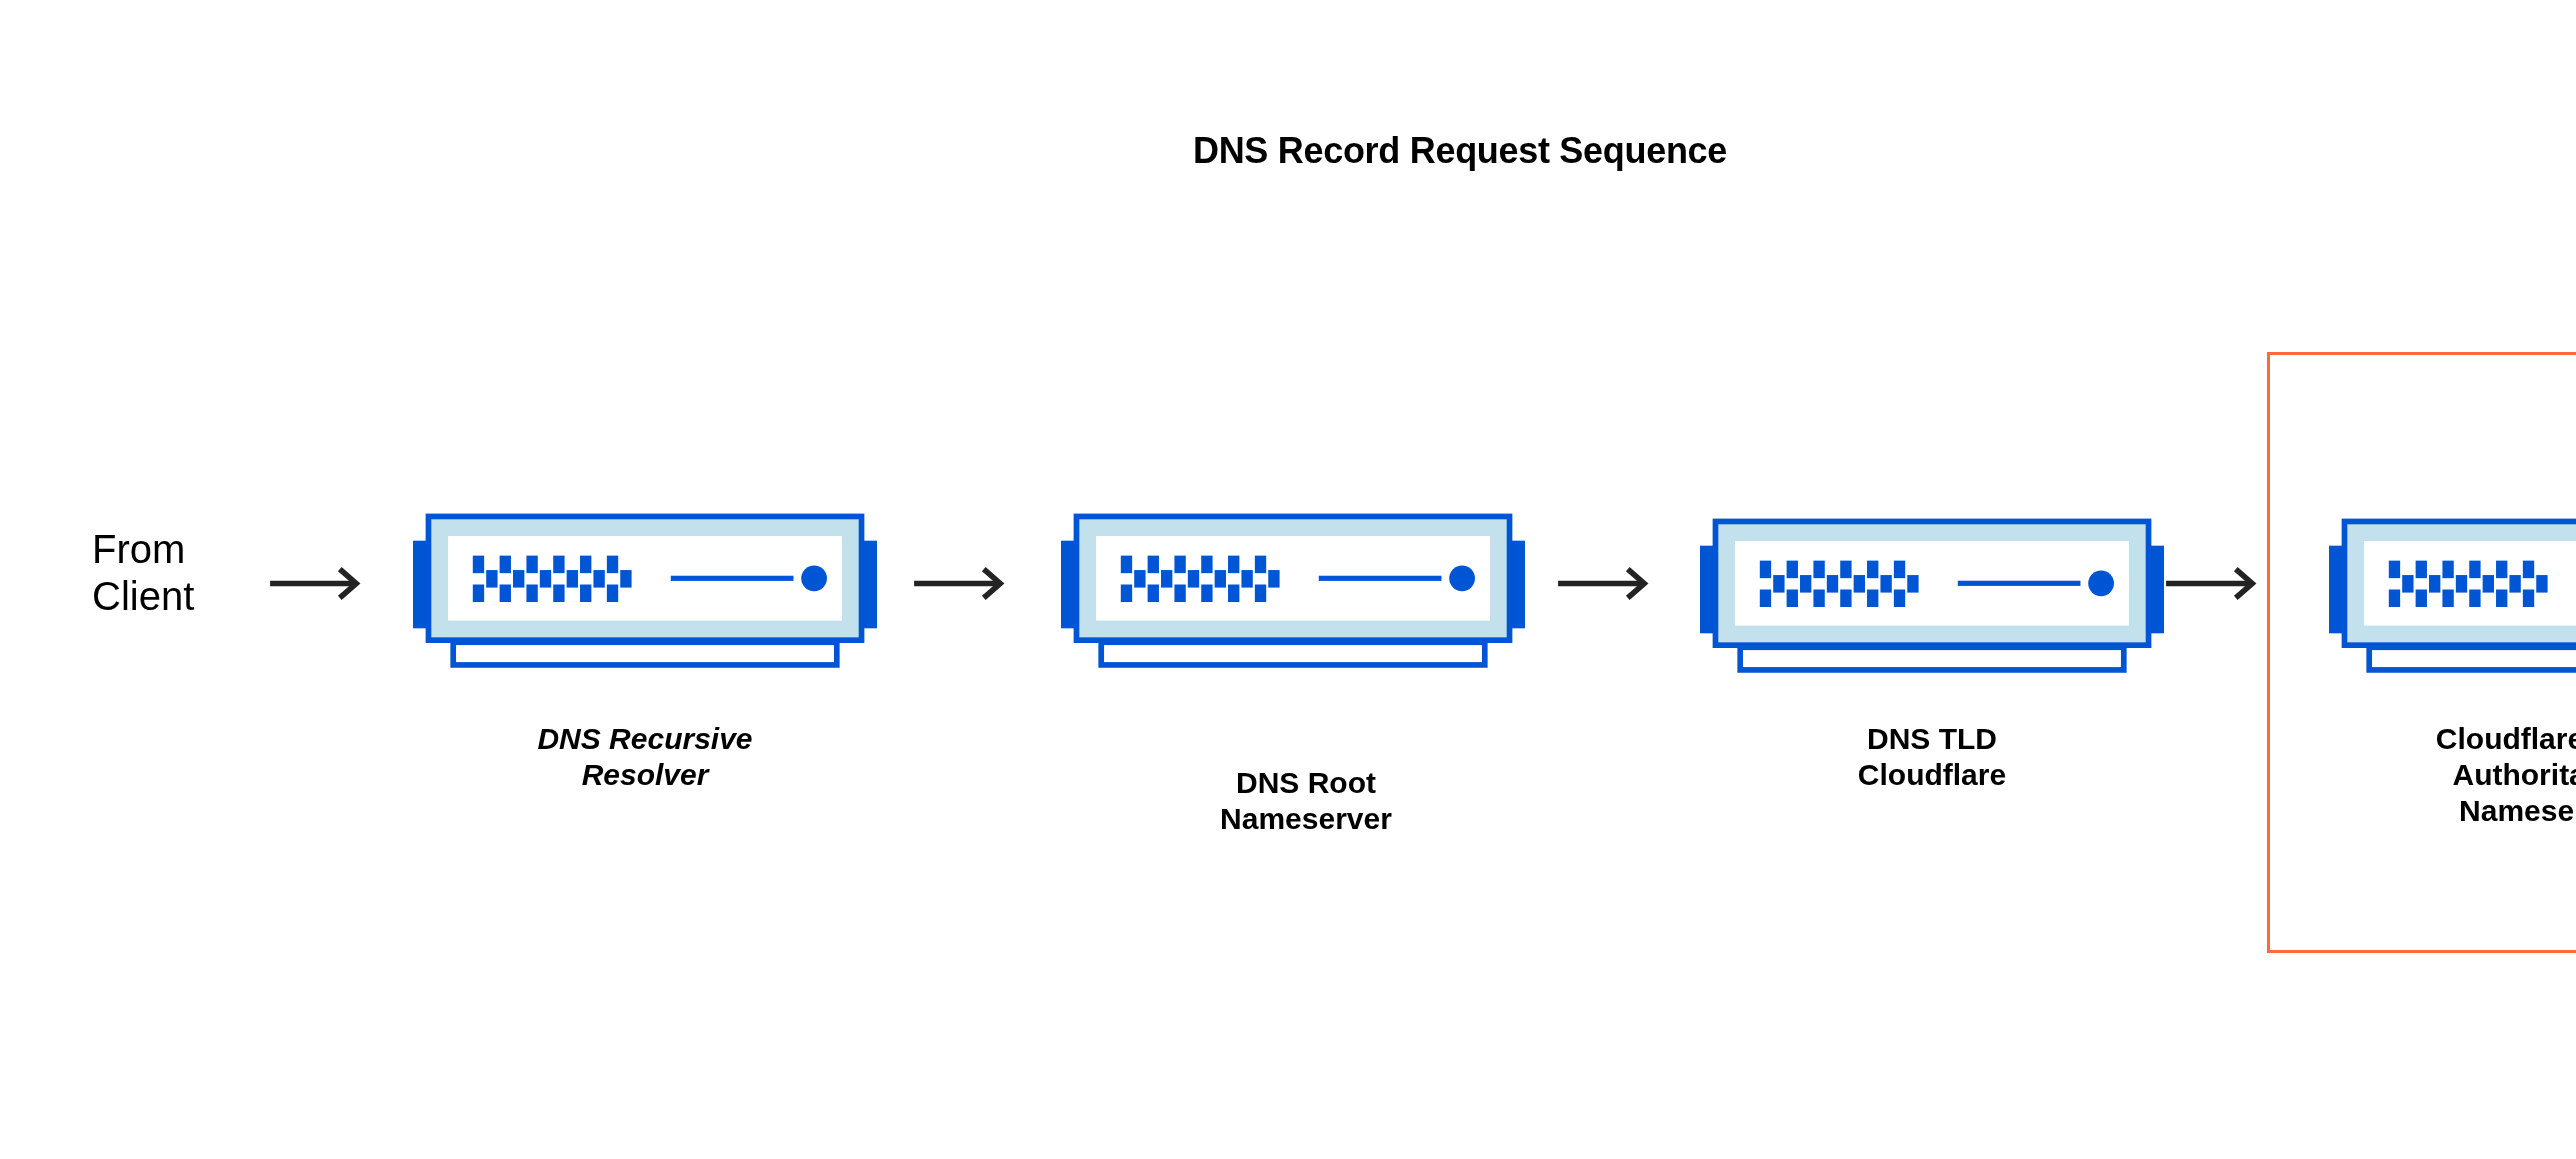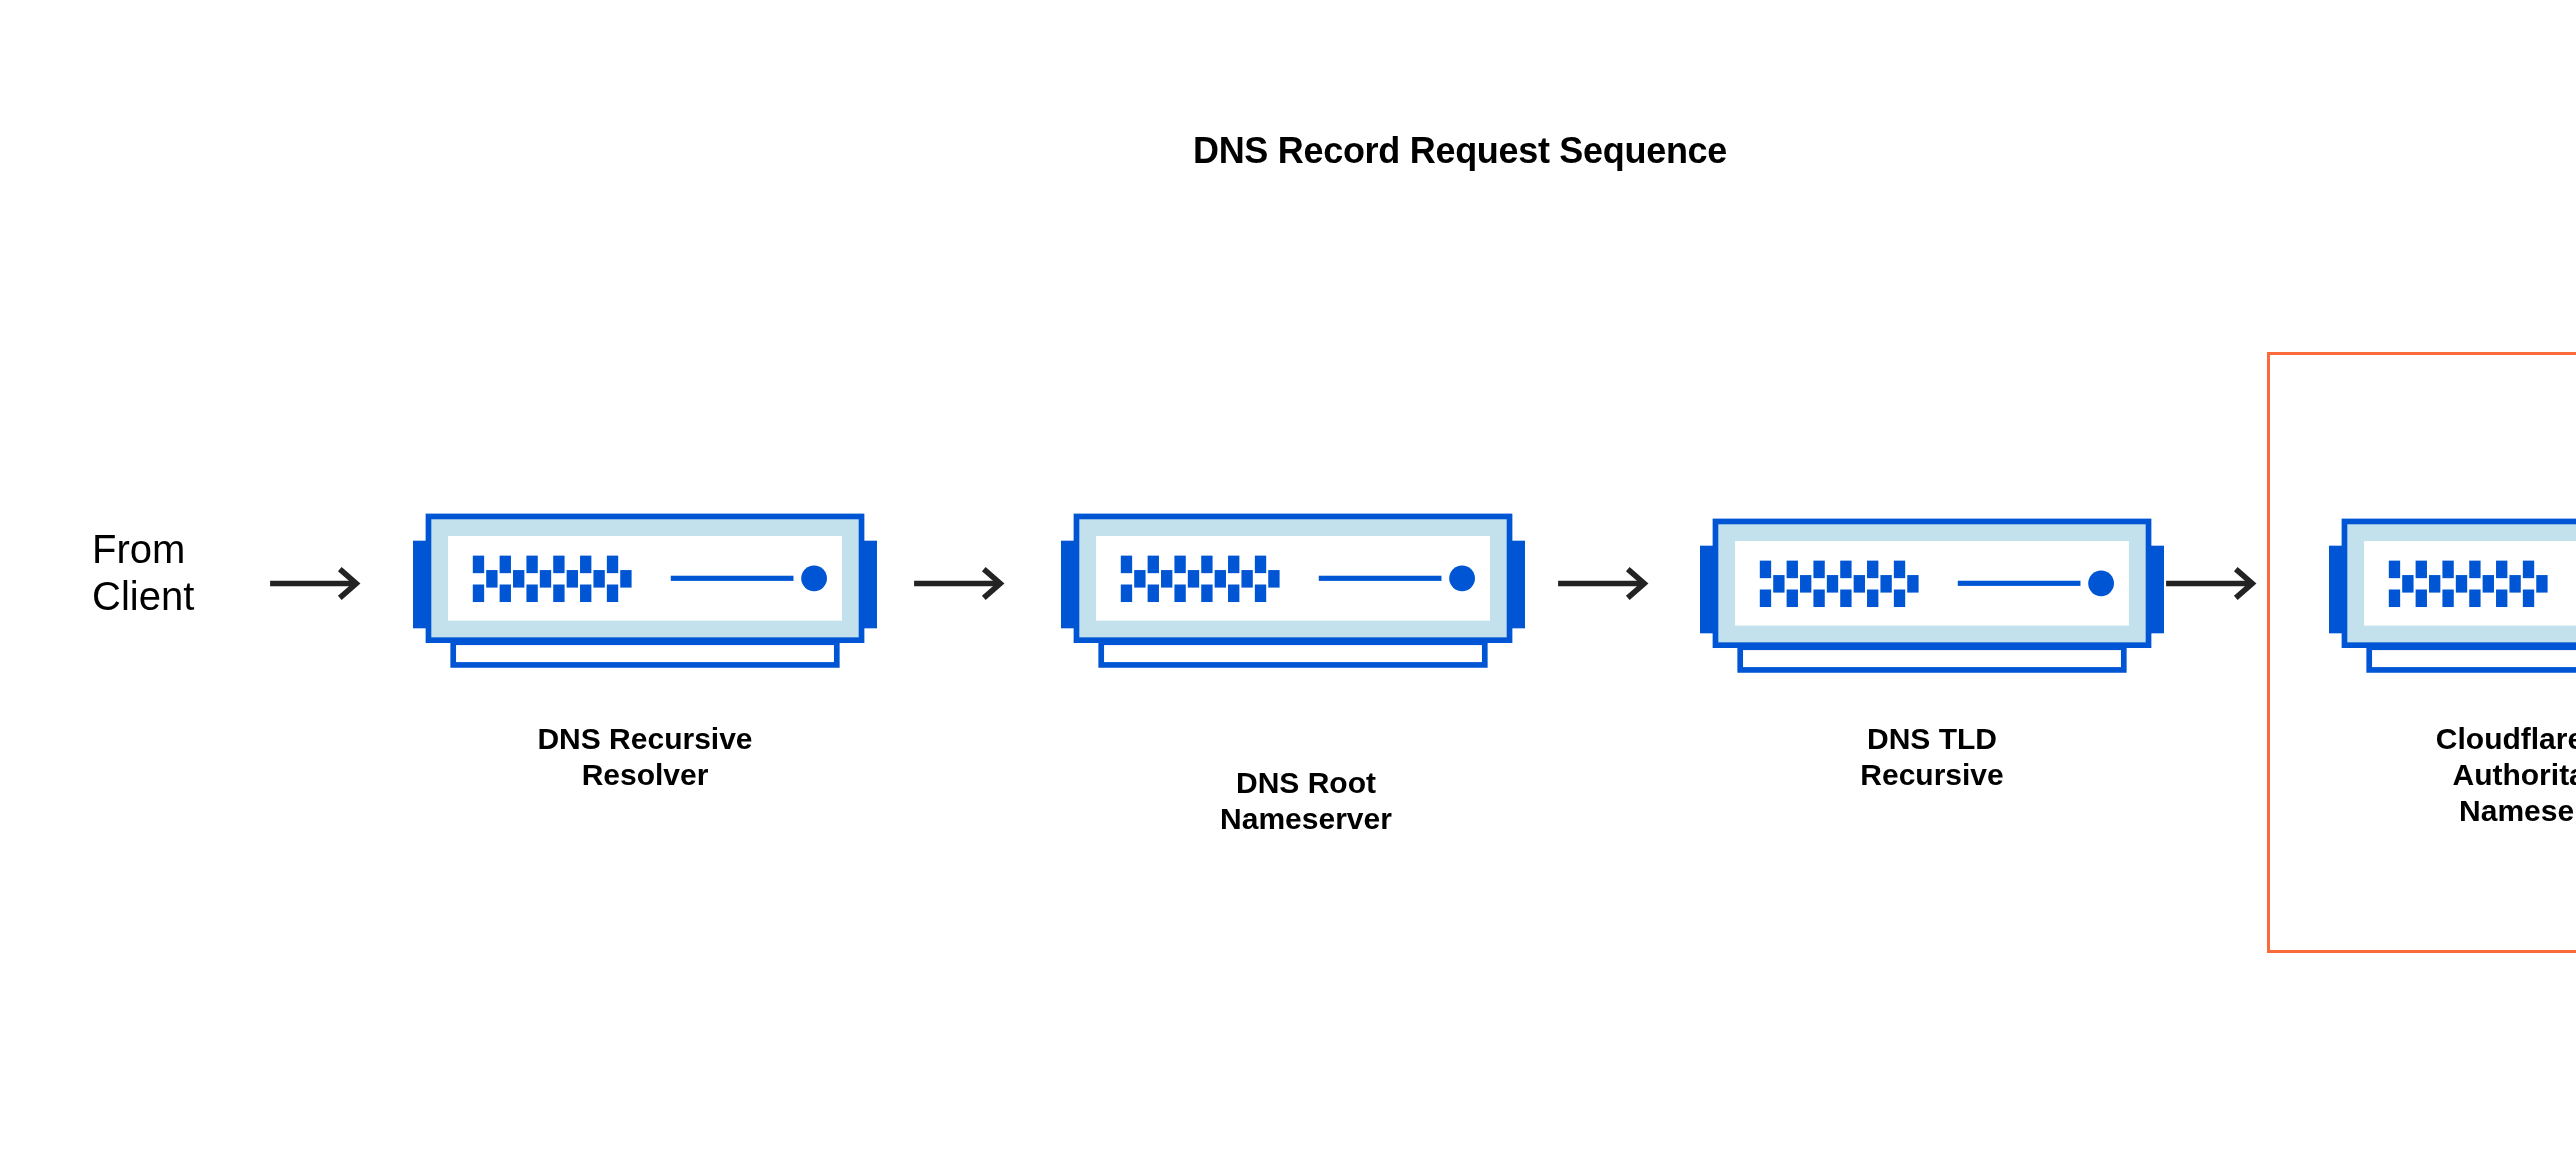--- a/index.html
+++ b/index.html
@@ -139,21 +139,21 @@
         <rect x="272" y="160" width="22" height="34"></rect>
         <rect x="324" y="160" width="22" height="34"></rect>
         <rect x="376" y="160" width="22" height="34"></rect>
       </g>
 
       <rect x="500" y="143" width="238" height="10" fill="#0055D4"></rect>
 
       <circle cx="778" cy="148" r="25" fill="#0055D4"></circle>
     </svg>
   </div>
-  <div class="node-caption" style="left:413px;">DNS Recursive
+  <div class="node-caption" style="left:413px;font-style:italic;">DNS Recursive
 Resolver</div>
 
   <div class="arrow" style="left:912px;">
     <svg viewBox="0 0 195 80" xmlns="http://www.w3.org/2000/svg">
       <path d="M4 40 H168" stroke="#232323" stroke-width="11" fill="none"></path>
       <path d="M140 12 L172 40 L140 68" stroke="#232323" stroke-width="11" fill="none" stroke-linejoin="miter"></path>
     </svg>
   </div>
 
   <div class="node" style="left:1061px;">
@@ -222,21 +222,21 @@
         <rect x="220" y="160" width="22" height="34"></rect>
         <rect x="272" y="160" width="22" height="34"></rect>
         <rect x="324" y="160" width="22" height="34"></rect>
         <rect x="376" y="160" width="22" height="34"></rect>
       </g>
       <rect x="500" y="143" width="238" height="10" fill="#0055D4"></rect>
       <circle cx="778" cy="148" r="25" fill="#0055D4"></circle>
     </svg>
   </div>
   <div class="node-caption" style="left:1700px;">DNS TLD
-Recursive</div>
+Cloudflare</div>
 
   <div class="arrow" style="left:2164px;">
     <svg viewBox="0 0 195 80" xmlns="http://www.w3.org/2000/svg">
       <path d="M4 40 H168" stroke="#232323" stroke-width="11" fill="none"></path>
       <path d="M140 12 L172 40 L140 68" stroke="#232323" stroke-width="11" fill="none" stroke-linejoin="miter"></path>
     </svg>
   </div>
 
   <div class="node" style="left:2329px;top:507px;">
     <svg viewBox="0 0 900 320" xmlns="http://www.w3.org/2000/svg">

